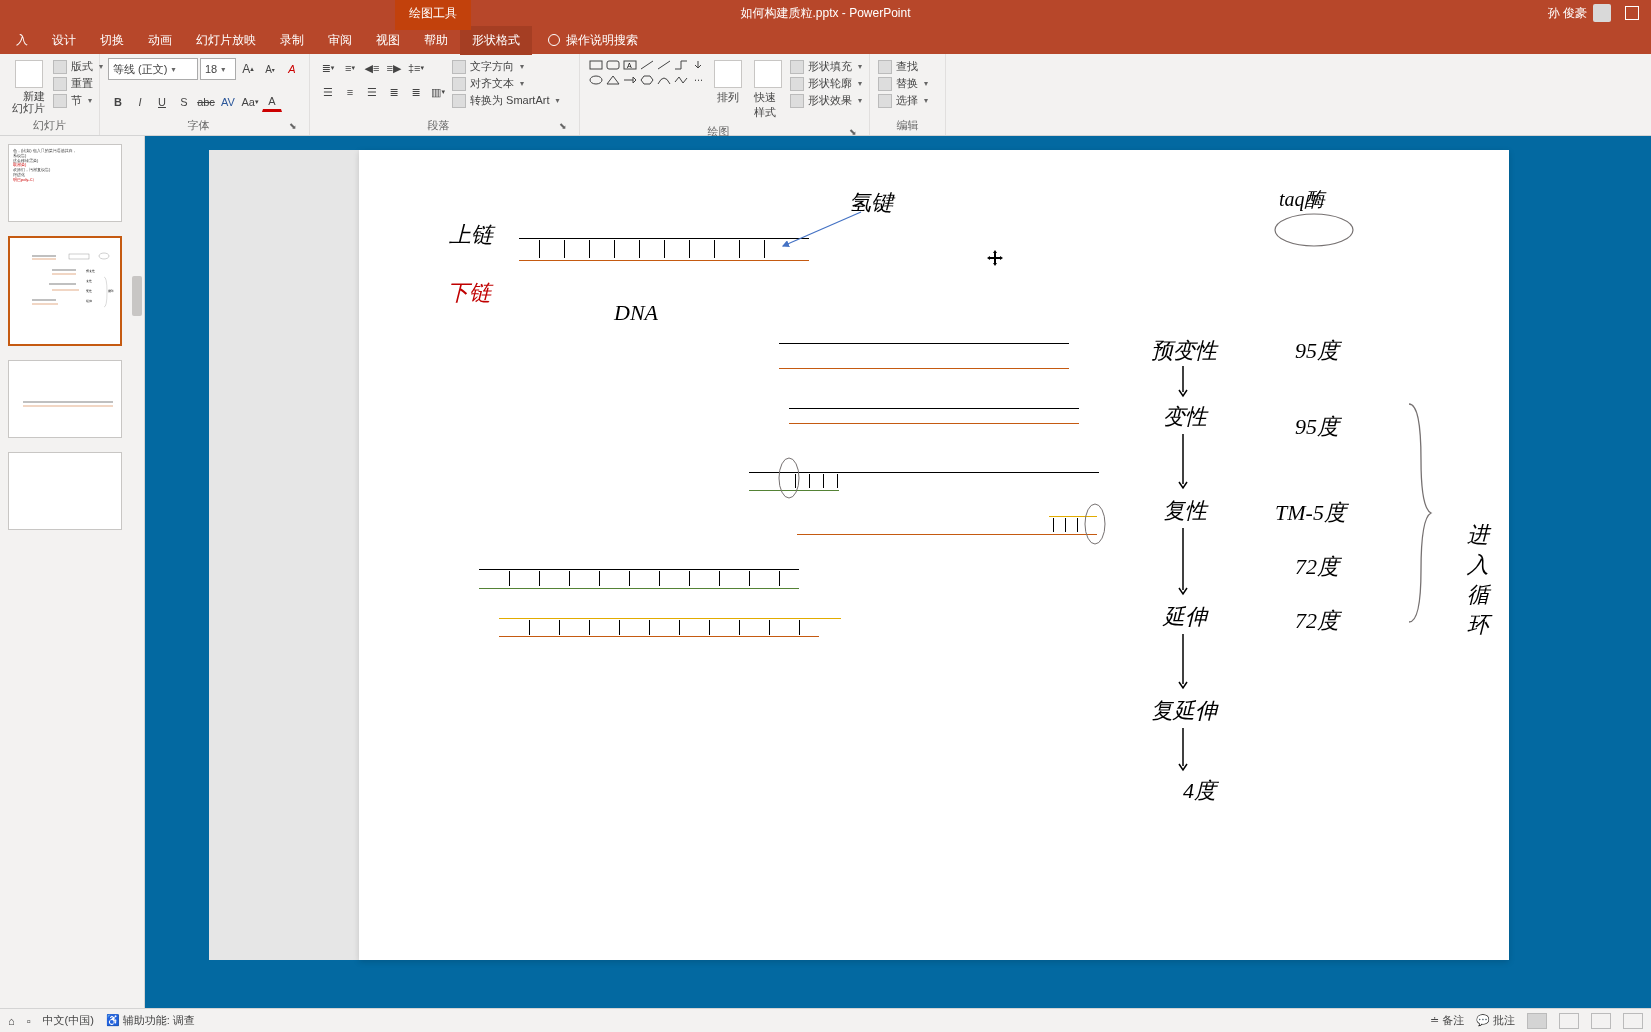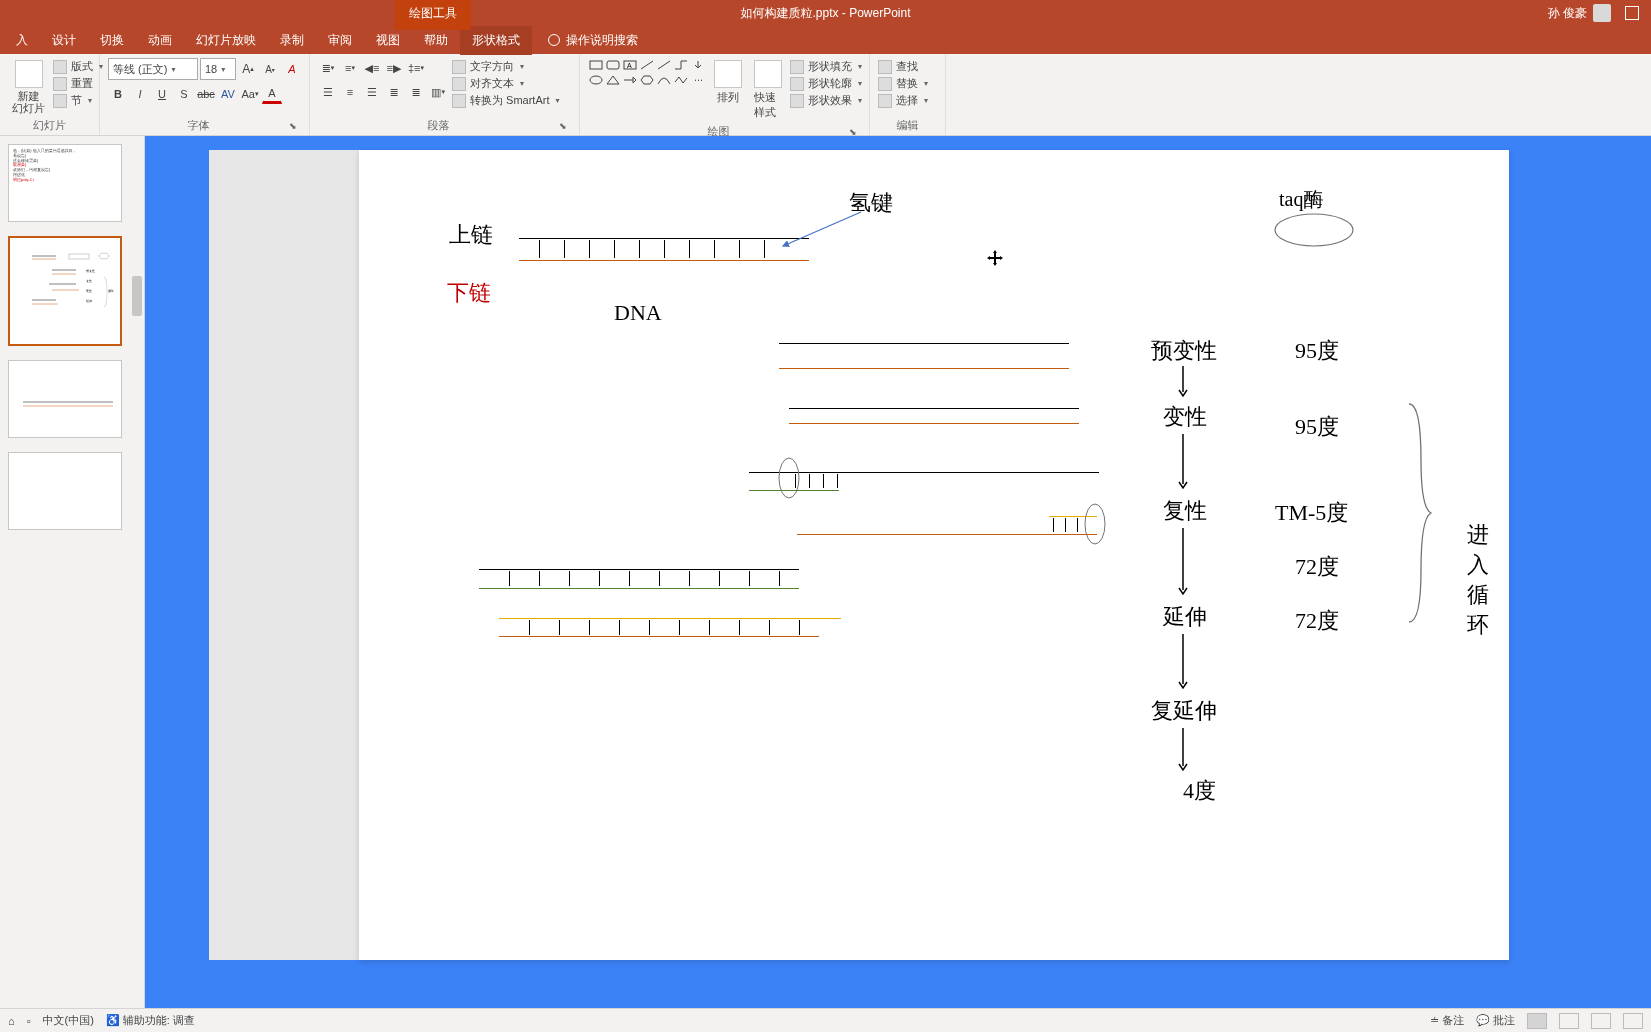--- a/index.html
+++ b/index.html
@@ -51,21 +51,21 @@
 .slide-panel { width: 145px; background: #f3f2f1; border-right: 1px solid #d4d4d4; overflow-y: auto; padding: 8px 0 8px 8px; position: relative; }
 .slide-panel .scroll-track { position: absolute; right: 0; top: 0; width: 14px; height: 100%; background: #f3f2f1; }
 .slide-panel .scroll-thumb { position: absolute; right: 2px; top: 140px; width: 10px; height: 40px; background: #c8c6c4; border-radius: 2px; }
 .thumb { width: 114px; height: 64px; background: #fff; border: 1px solid #c8c6c4; margin-bottom: 14px; cursor: pointer; position: relative; font-size: 6px; padding: 4px; overflow: hidden; }
 .thumb.title-slide { height: 82px; display: flex; flex-direction: column; justify-content: flex-end; padding-bottom: 20px; }
 .thumb.title-slide .t-title { font-size: 10px; color: #c55a11; }
 .thumb.active { border: 2px solid #c55a11; }
 .thumb.tall { height: 110px; }
 
 
-.canvas-wrap { flex: 1; background: #3b82f6; position: relative; overflow: hidden; }
+.canvas-wrap { flex: 1; background: #0369a1; position: relative; overflow: hidden; font-style: italic; }
 
 .slide-real { position: absolute; left: 64px; top: 14px; width: 1300px; height: 810px; background: #e6e6e6; }
 .slide-real .page { position: absolute; left: 150px; top: 0; right: 0; bottom: 0; background: #fff; box-shadow: 0 2px 6px rgba(0,0,0,0.15); }
 
 
 .txt { position: absolute; font-family: "SimSun", serif; color: #000; }
 .shape-line { position: absolute; height: 0; border-top-style: solid; }
 .tick { position: absolute; width: 0; height: 14px; border-left: 1px solid #000; }
 
 
@@ -112,21 +112,21 @@
     <span>操作说明搜索</span>
   </span>
 </div>
 
 <div class="ribbon">
 
   <div class="ribbon-group" style="width:100px">
     <div class="content">
       <div class="big-btn">
         <div class="icon"></div>
-        <span style="white-space:pre; text-align:center; line-height:1.1">新建
+        <span style="white-space:pre; text-align:right; line-height:1.1">新建
 幻灯片</span>
       </div>
       <div class="stacked">
         <div class="menu-item">
             <span class="mi-icon"></span>
             <span>版式</span>
             <span class="mi-arrow">▾</span>
           </div>
         <div class="menu-item">
             <span class="mi-icon"></span>
@@ -136,21 +136,21 @@
             <span class="mi-icon"></span>
             <span>节</span>
             <span class="mi-arrow">▾</span>
           </div>
       </div>
     </div>
     <div class="label">幻灯片</div>
   </div>
 
   <div class="ribbon-group" style="width:210px">
-    <div class="content" style="flex-direction:column; gap:4px; width:100%">
+    <div class="content" style="flex-direction:column; gap:12px; width:100%">
       <div class="small-row">
         <div class="combo" style="width:90px">
             <span>等线 (正文)</span>
             <span class="arrow">▾</span>
           </div>
         <div class="combo" style="width:36px">
             <span>18</span>
             <span class="arrow">▾</span>
           </div>
         <span class="small-btn" style="font-size:12px">A<sup style="font-size:7px">▴</sup></span>

